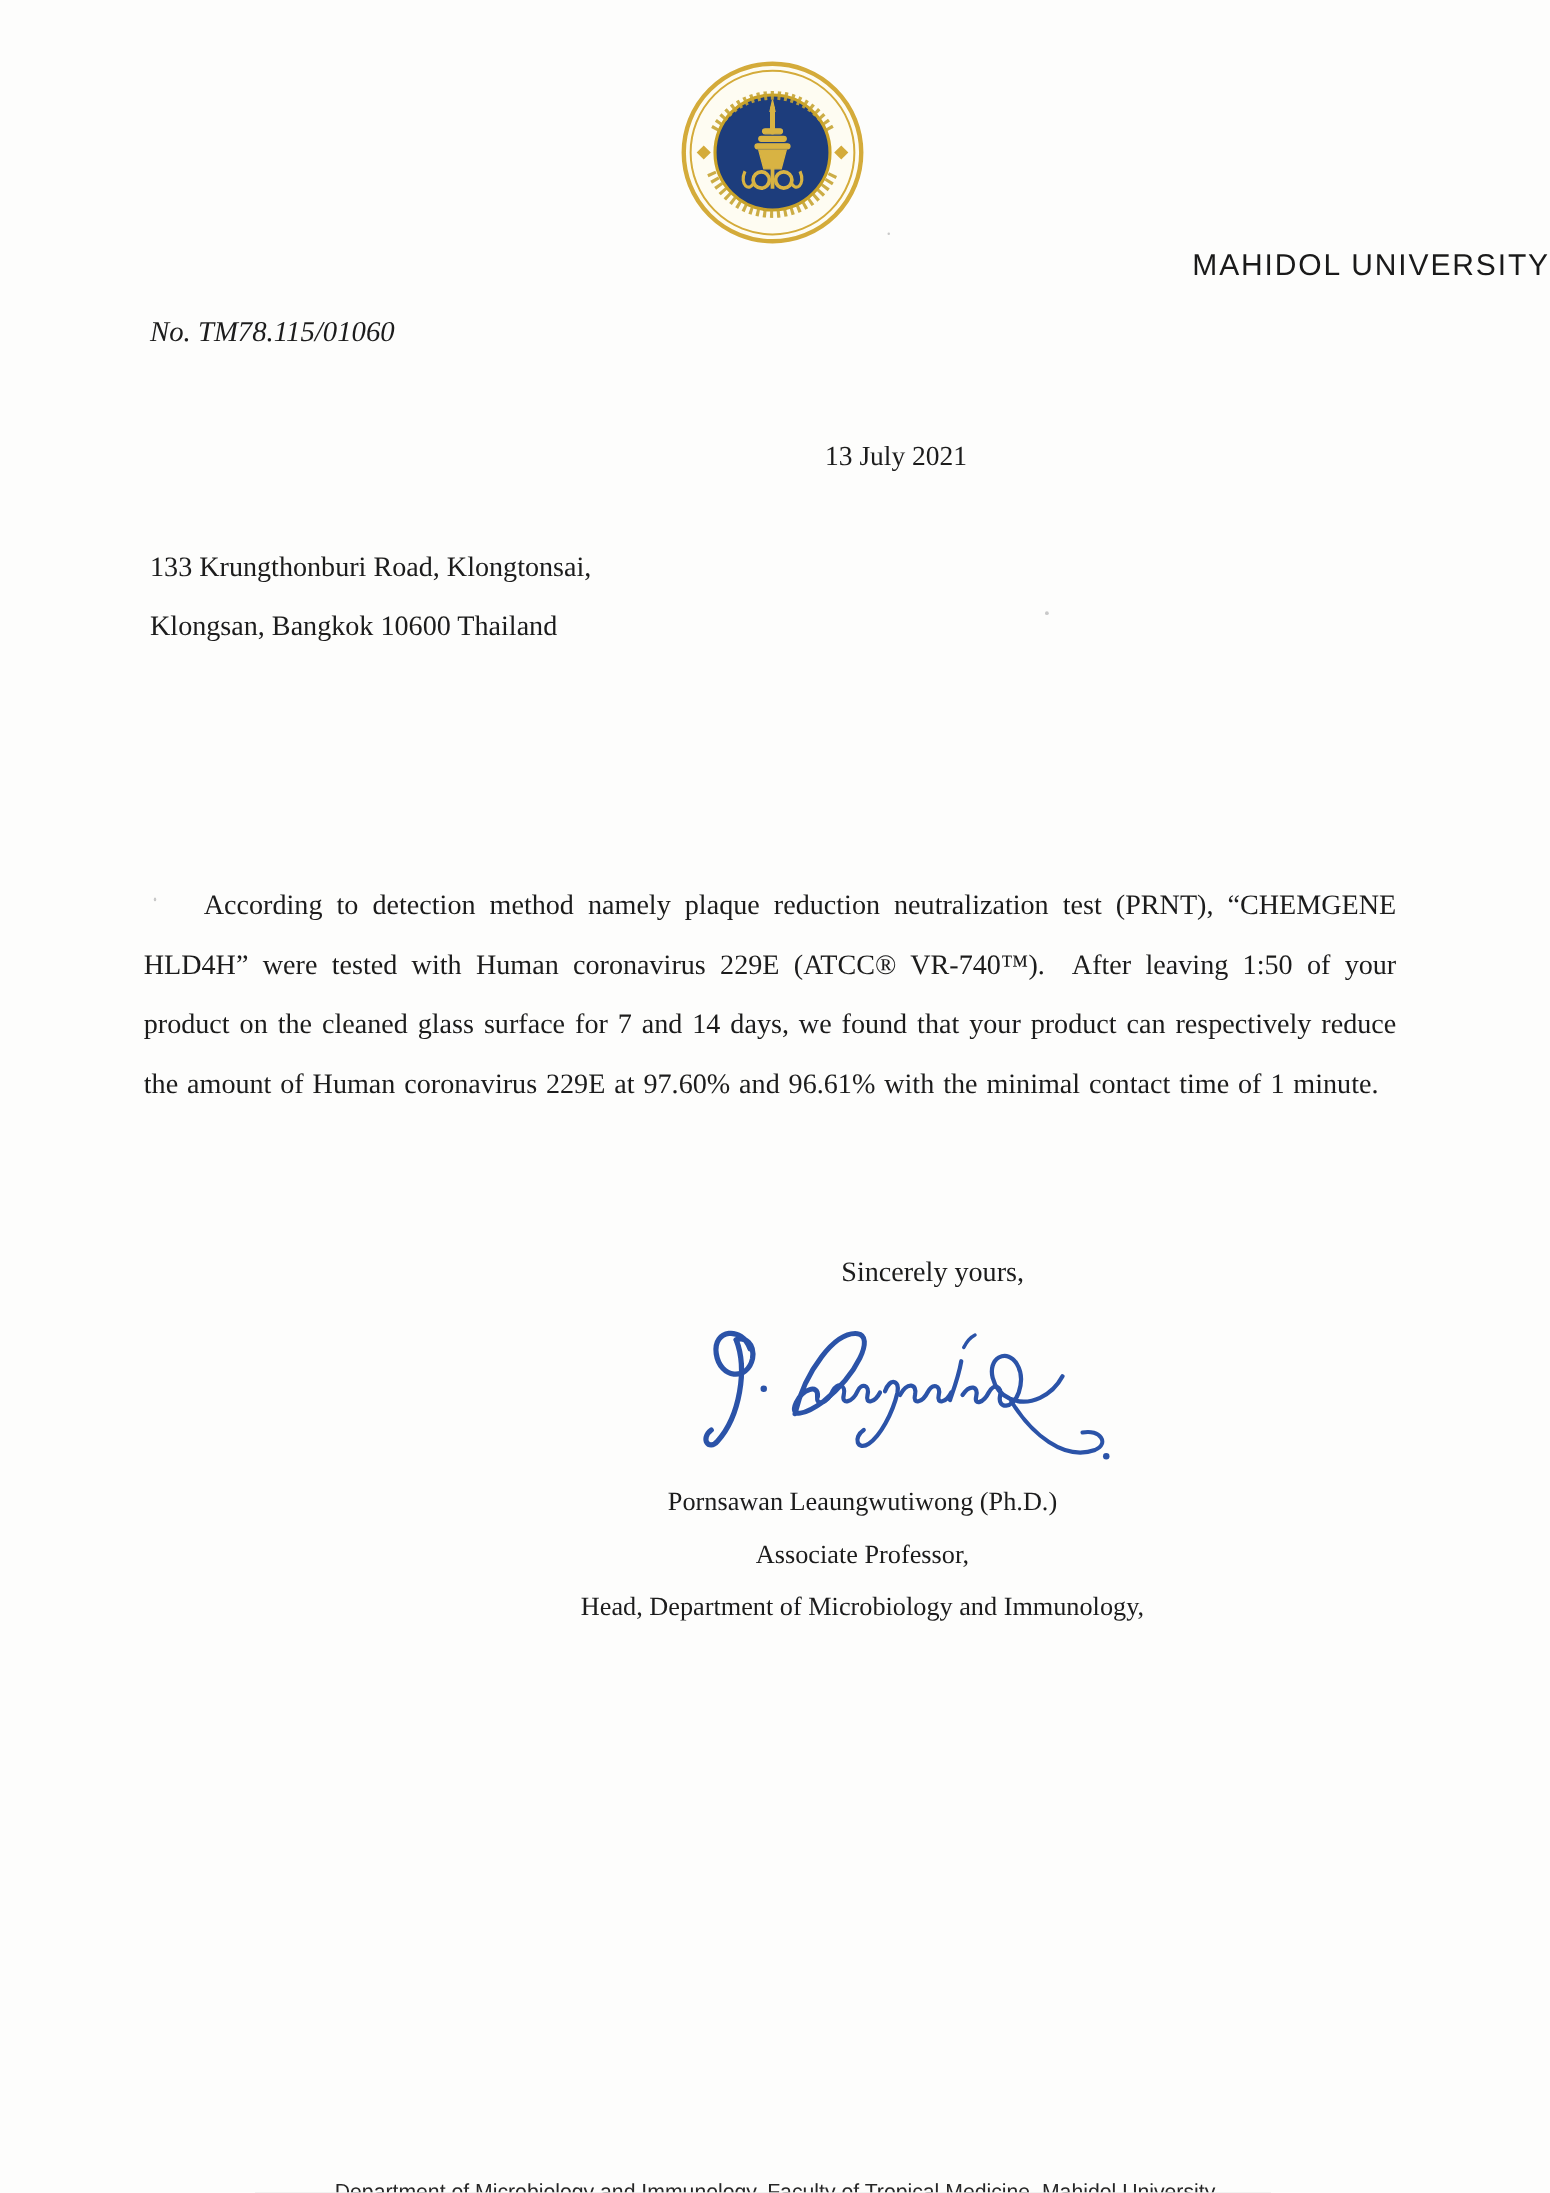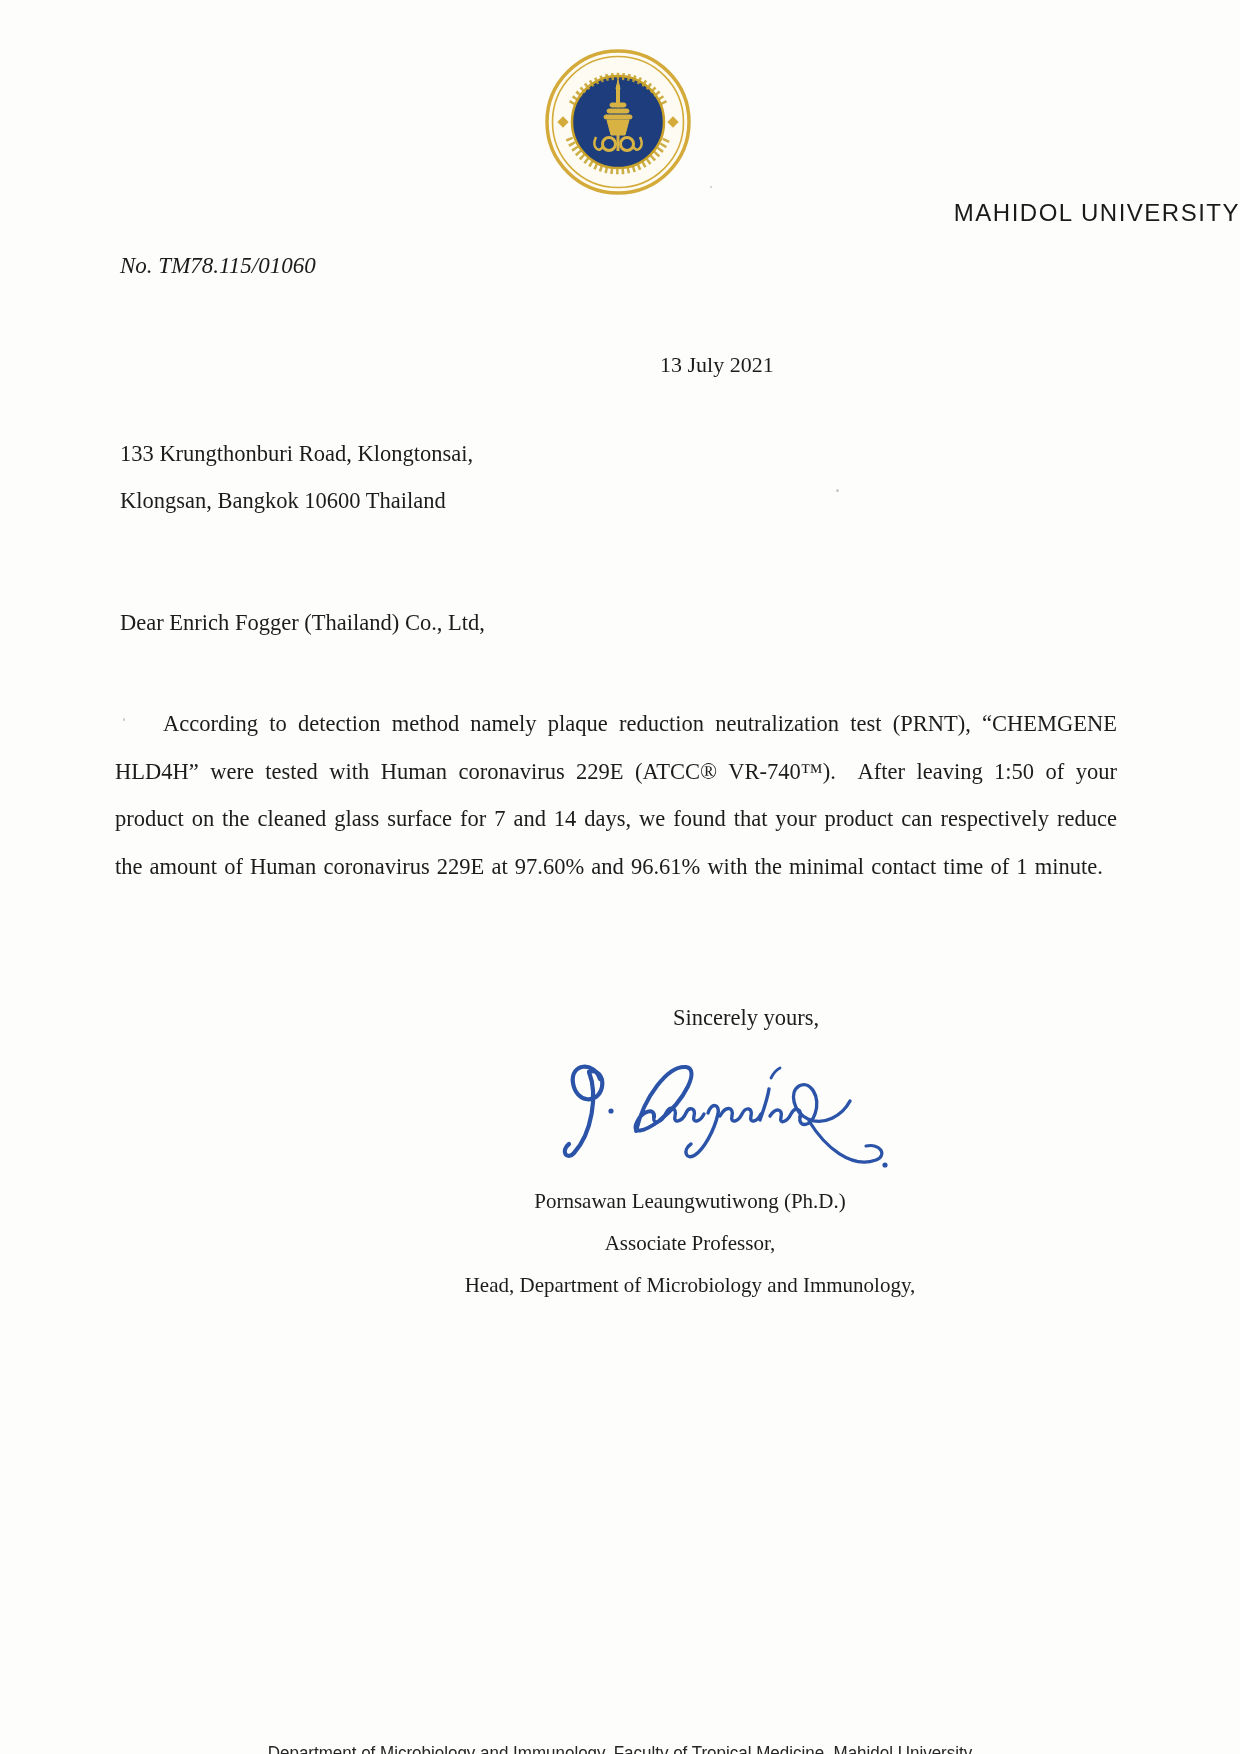--- a/index.html
+++ b/index.html
@@ -87,21 +87,20 @@
 
   <div class="abs ref serif">No. TM78.115/01060</div>
 
   <div class="abs date serif">13 July 2021</div>
 
   <div class="abs addr serif">
     <div>133 Krungthonburi Road, Klongtonsai,</div>
     <div>Klongsan, Bangkok 10600 Thailand</div>
   </div>
 
-  <div class="abs salute serif">Dear Enrich Fogger (Thailand) Co., Ltd,</div>
 
   <div class="abs body-par serif">According to detection method namely plaque reduction neutralization test (PRNT), “CHEMGENE HLD4H” were tested with Human coronavirus 229E (ATCC® VR-740™).  After leaving 1:50 of your product on the cleaned glass surface for 7 and 14 days, we found that your product can respectively reduce the amount of Human coronavirus 229E at 97.60% and 96.61% with the minimal contact time of 1 minute.</div>
 
   <div class="abs sincerely serif">Sincerely yours,</div>
 
   <div class="abs sig-wrap">
     <svg width="352" height="140" viewBox="0 0 352 140">
       <g fill="none" stroke="#2b53a8" stroke-linecap="round" stroke-linejoin="round">
 
         <path d="M62,24 C56,6 32,8 35,28 C38,48 60,50 64,32 C66,20 58,14 51,17" stroke-width="4.2"></path>

